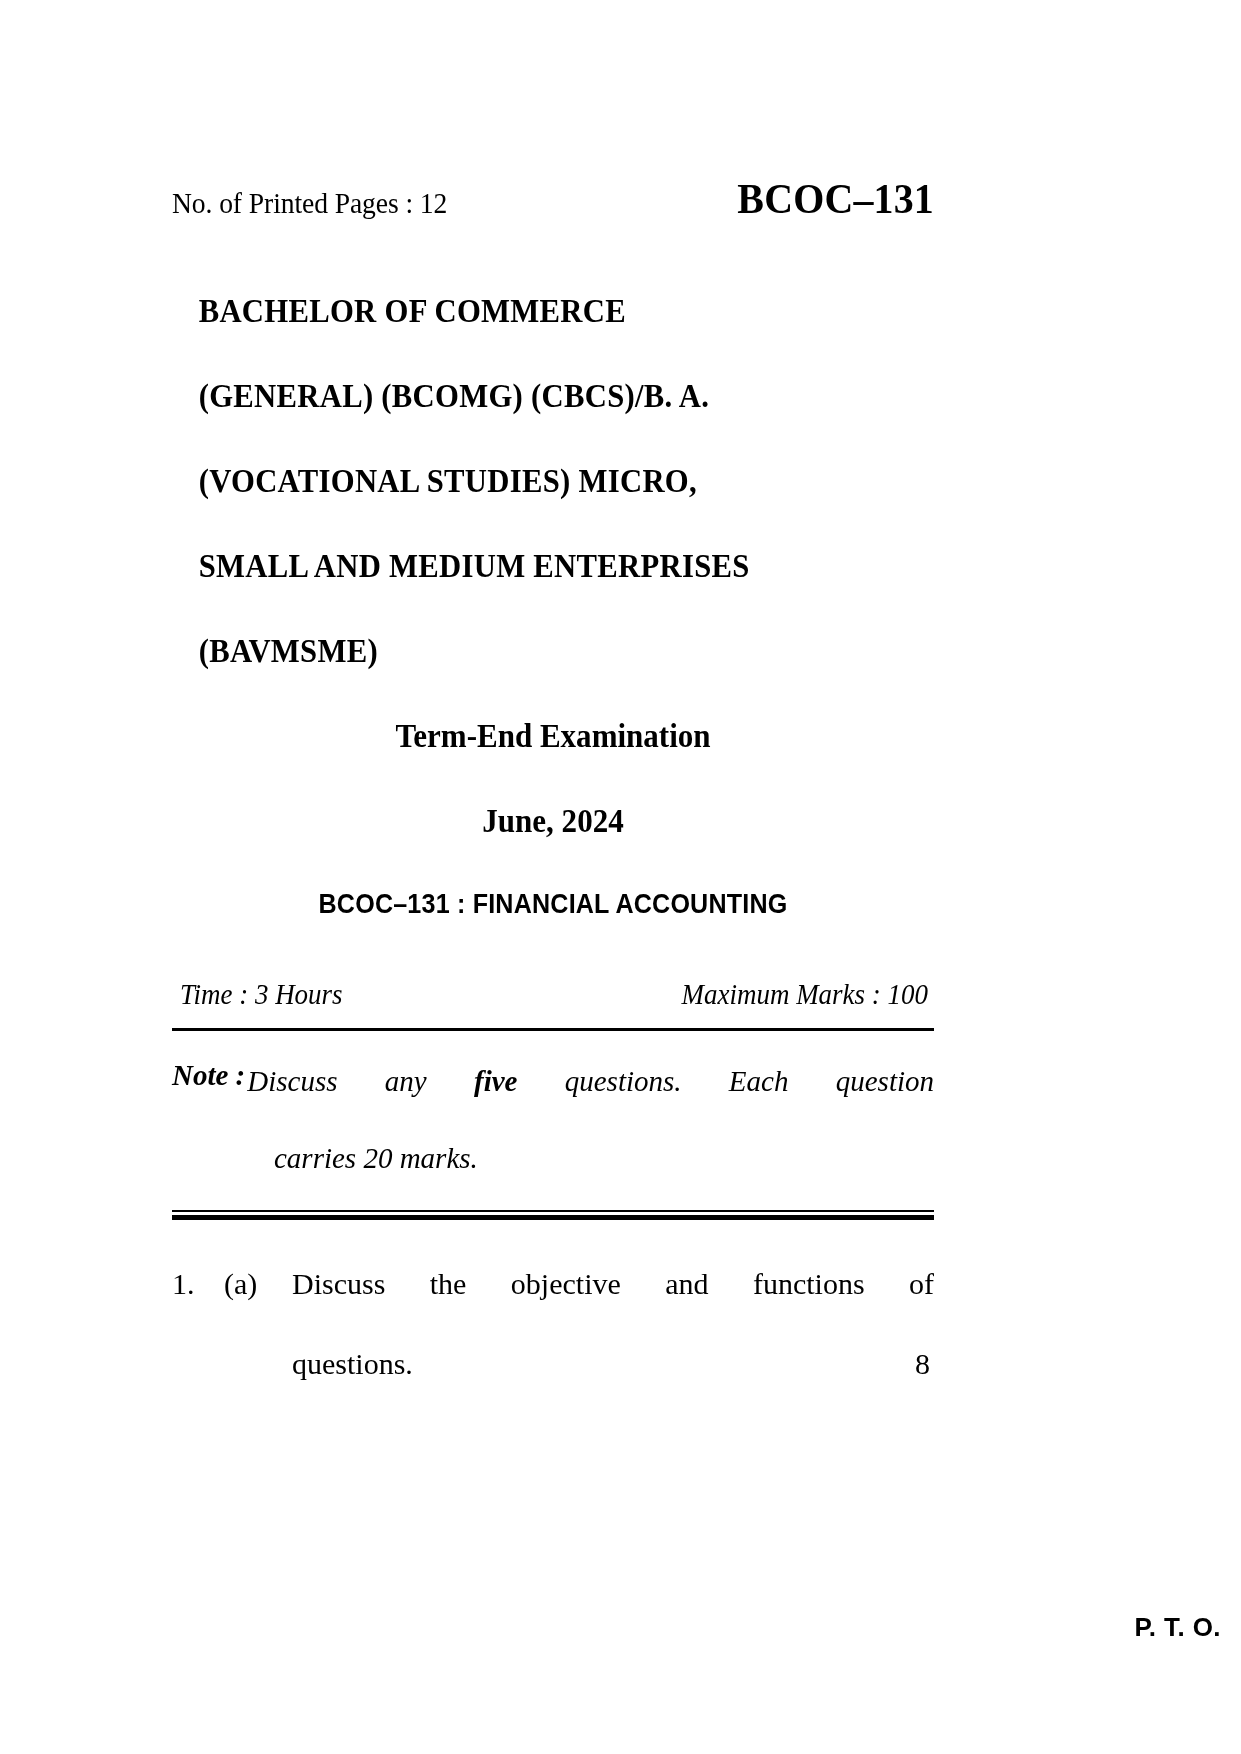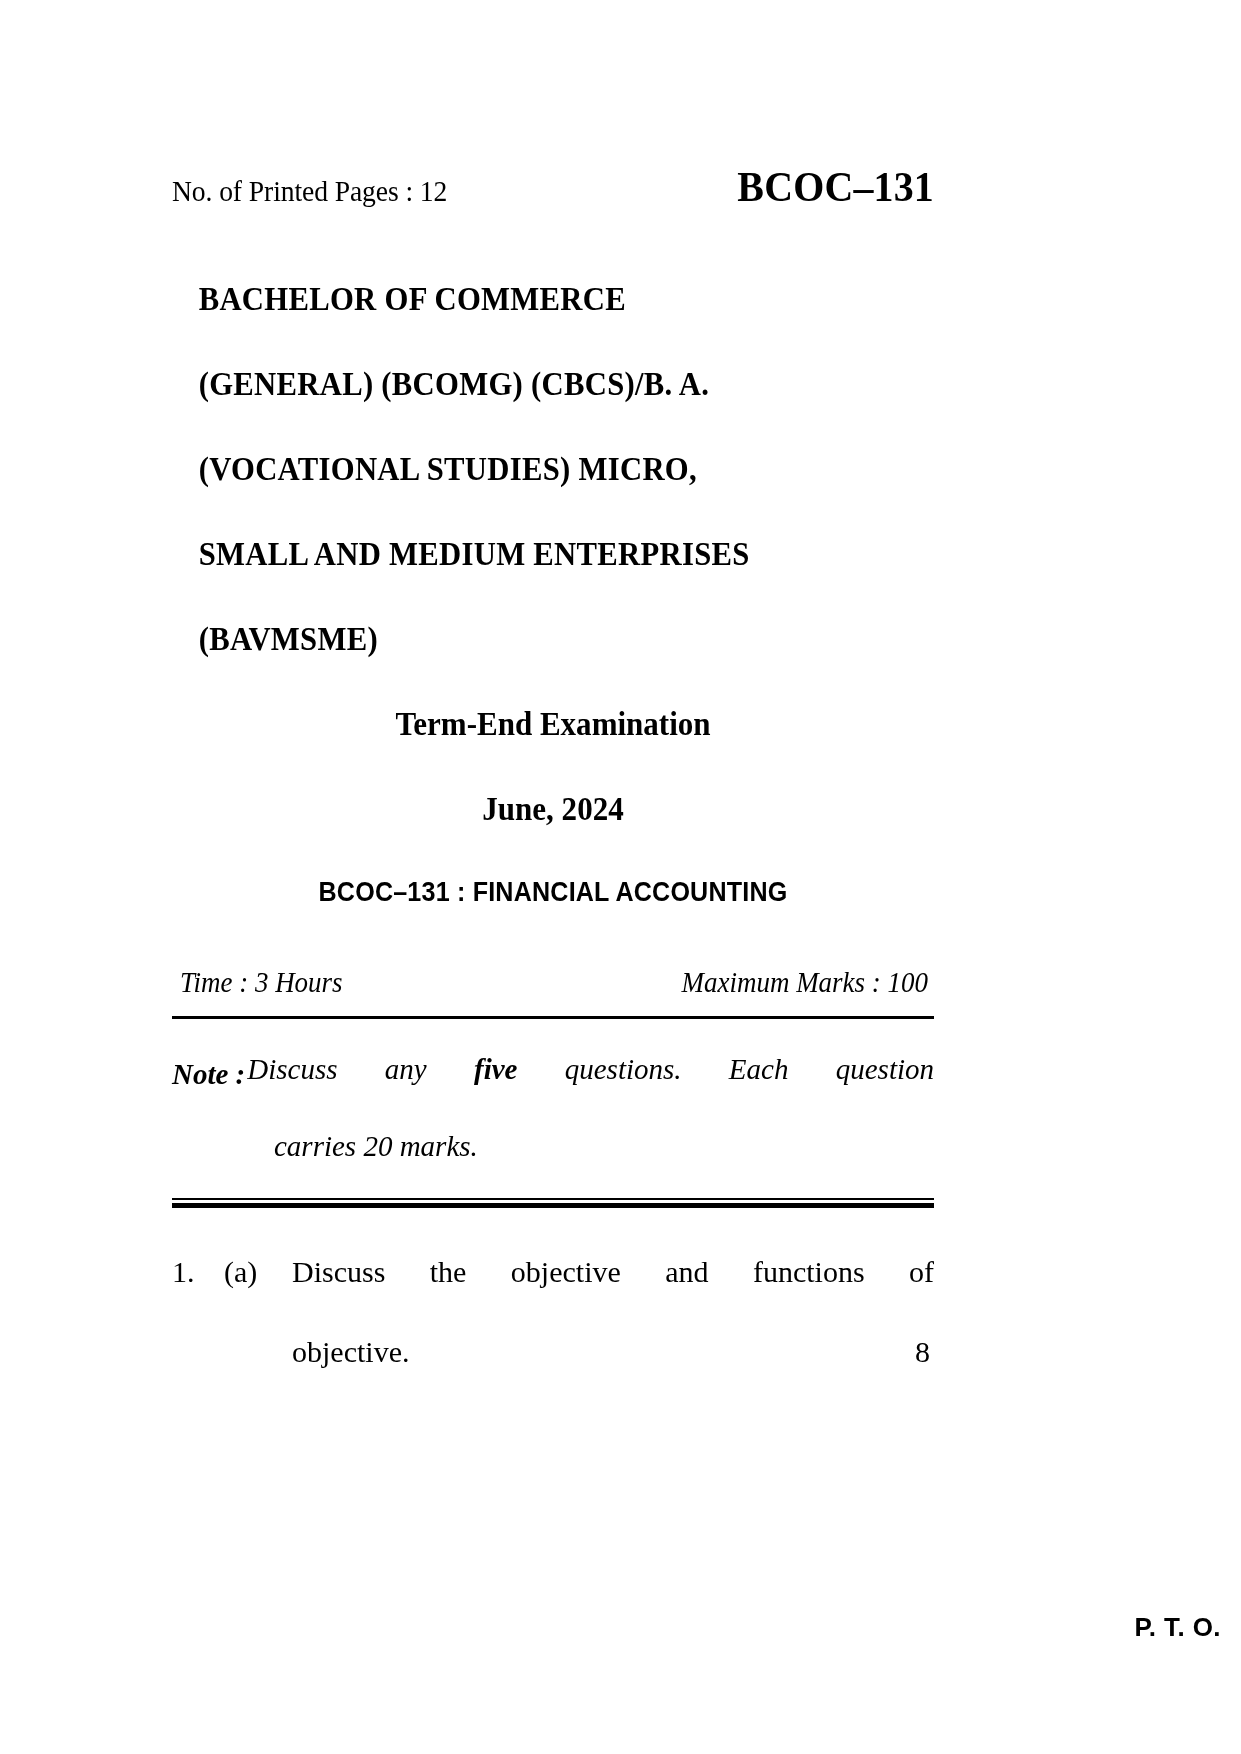--- a/index.html
+++ b/index.html
@@ -16,21 +16,21 @@
     margin: 0 auto;
     overflow: hidden;
     font-family: "Liberation Serif", "DejaVu Serif", serif;
     color: #000000;
   }
 
   
   .content {
     position: absolute;
     left: 172px;
-    top: 0;
+    top: 12px;
     width: 762px;
   }
 
   
   .header-row {
     display: flex;
     align-items: baseline;
     justify-content: space-between;
     padding-top: 163px;
     height: 56px;
@@ -108,21 +108,21 @@
   }
 
   
   .note-block {
     margin-top: 28px;
     font-style: italic;
     font-size: 29px;
   }
   .note-line-1 {
     display: flex;
-    align-items: flex-end;
+    align-items: flex-start;
   }
   .note-label {
     font-weight: bold;
     white-space: nowrap;
     flex: 0 0 auto;
     padding-right: 2px;
   }
   .note-text {
     flex: 1 1 auto;
     text-align: justify;
@@ -251,21 +251,21 @@
       <div class="thick"></div>
     </div>
 
     <div class="question">
       <div class="q-line-1">
         <span class="q-number">1.</span>
         <span class="q-part">(a)</span>
         <span class="q-body">Discuss the objective and functions of</span>
       </div>
       <div class="q-line-2">
-        <span class="q-cont">objective.</span>
+        <span class="q-cont">questions.</span>
         <span class="q-marks">8</span>
       </div>
     </div>
 
   </div>
 
   <div class="pto">
     <span class="pto-inner">P. T. O.</span>
   </div>
 </div>

